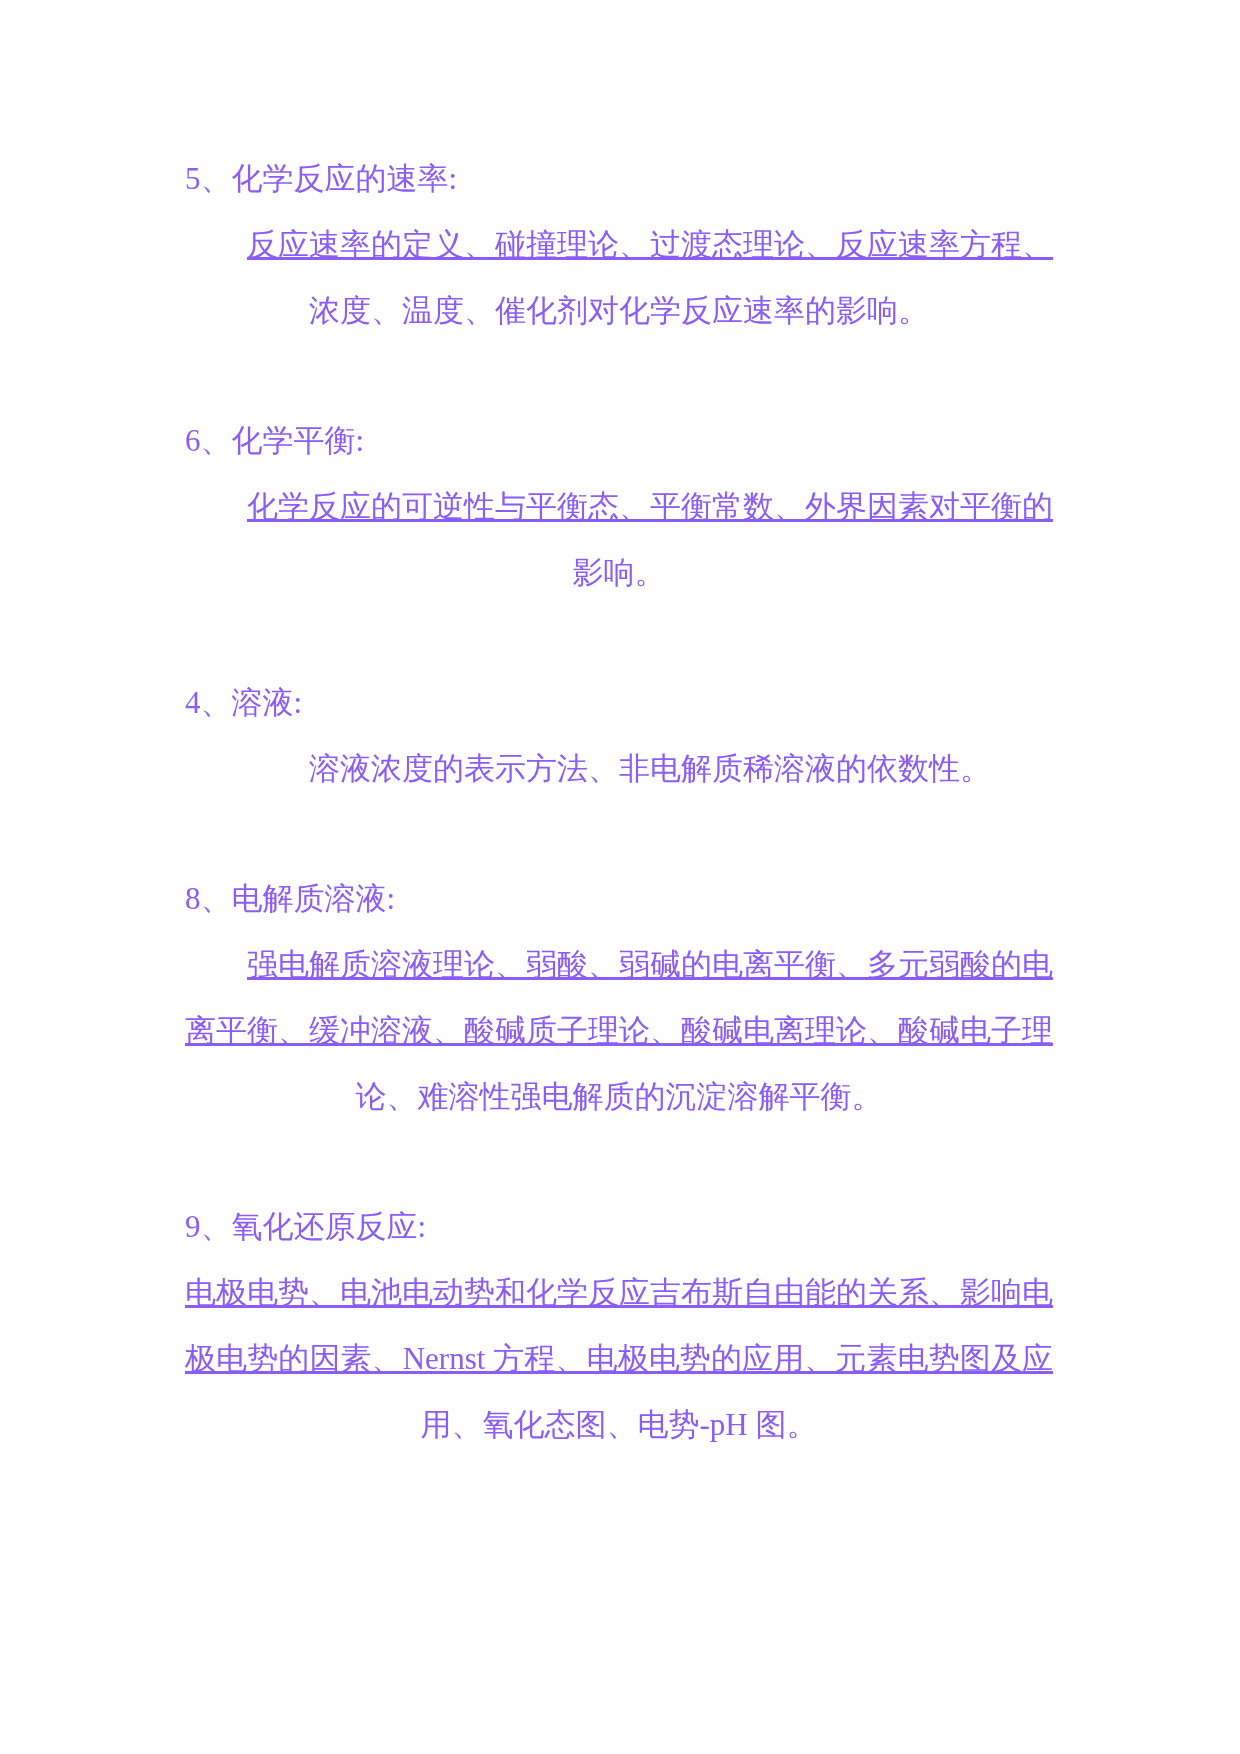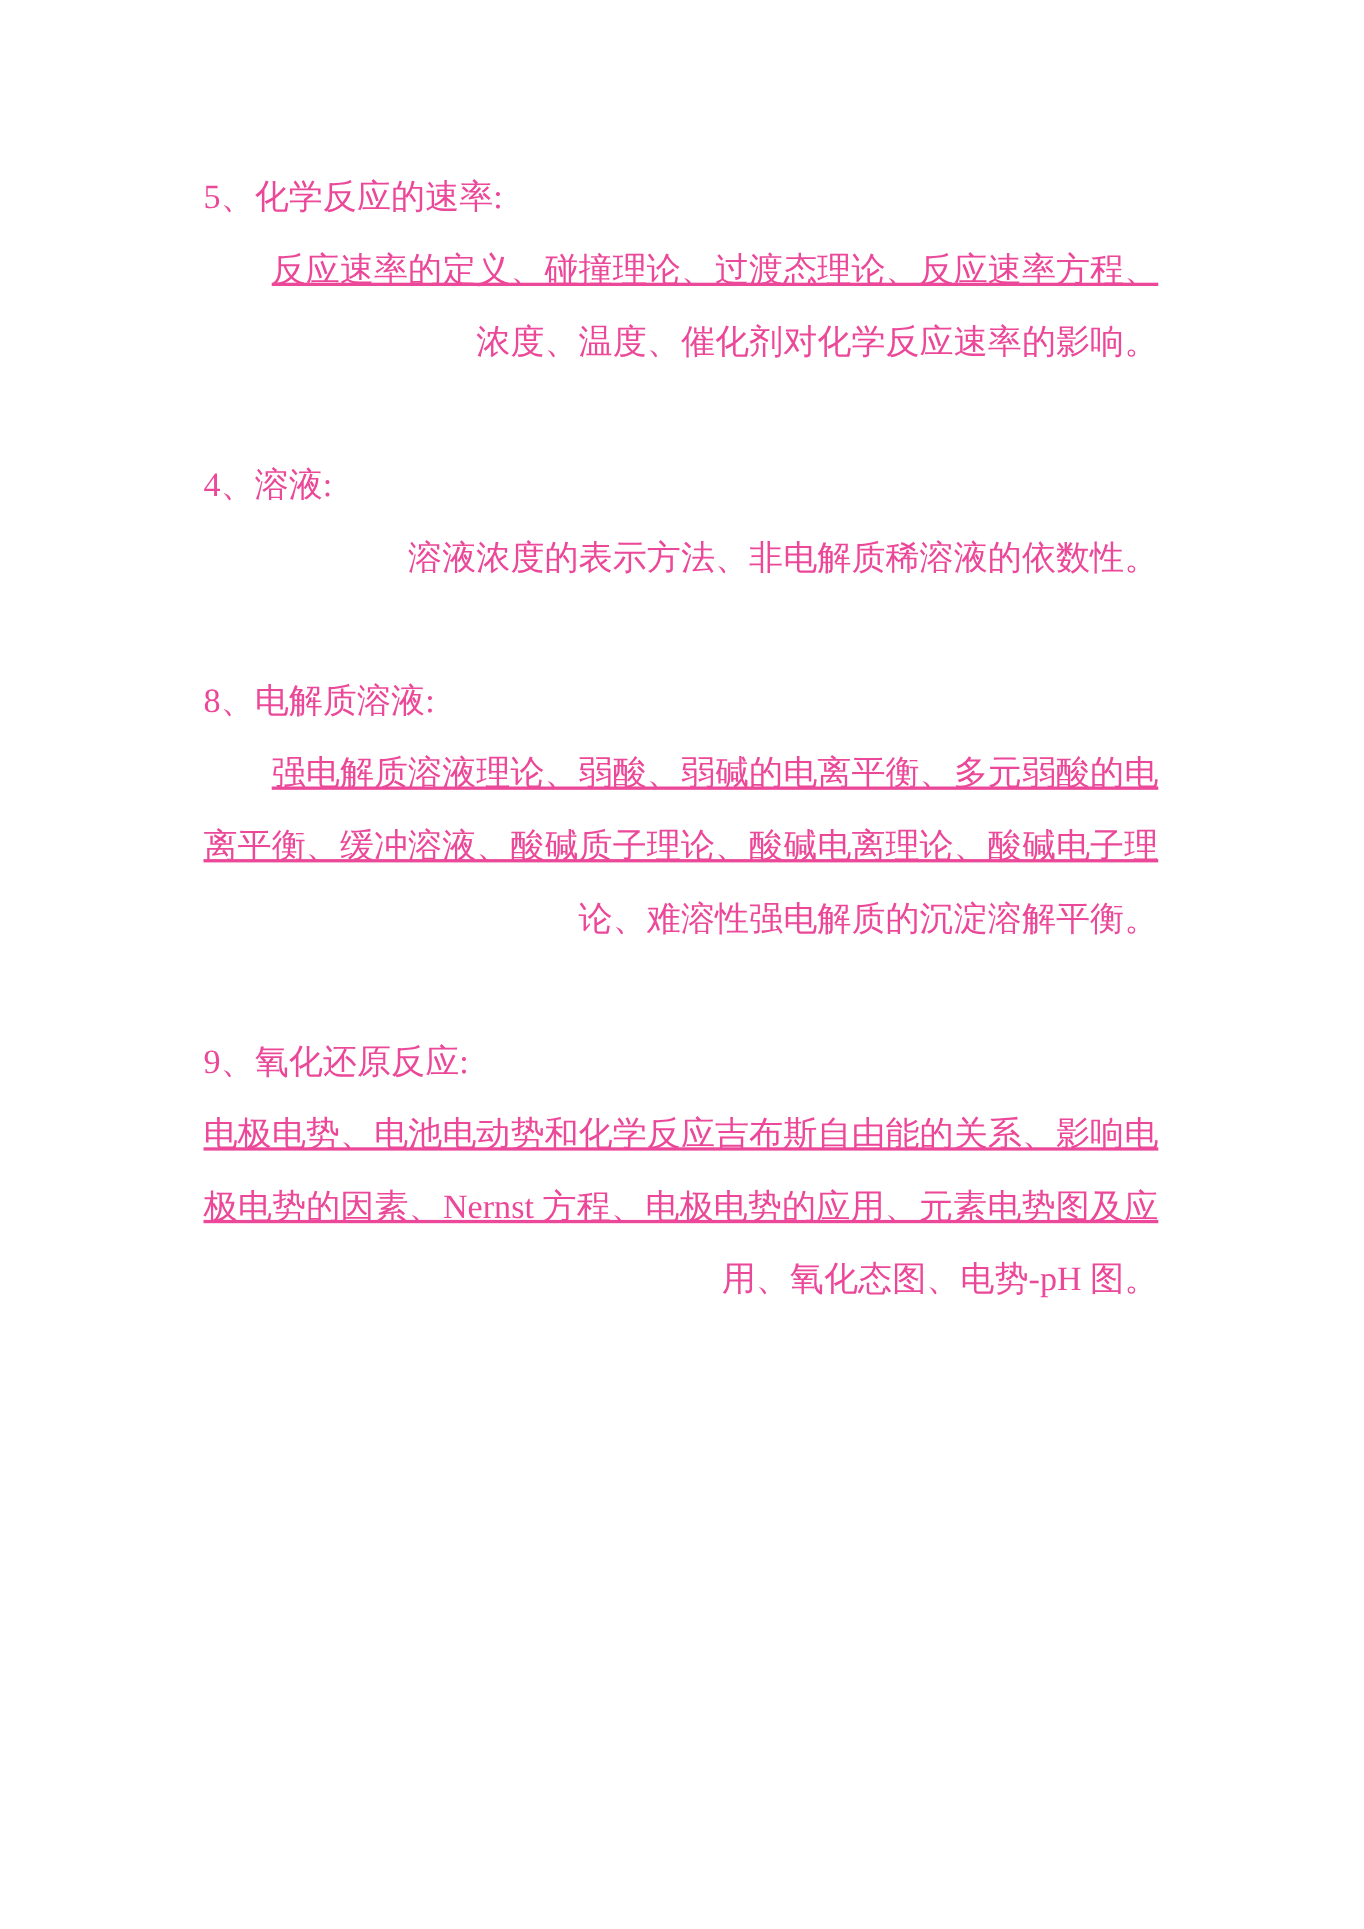--- a/index.html
+++ b/index.html
@@ -7,21 +7,21 @@
     padding: 0;
     background: #ffffff;
   }
   .page {
     position: relative;
     width: 1240px;
     height: 1754px;
     background: #ffffff;
     overflow: hidden;
     font-family: "Liberation Serif", "DejaVu Serif", serif;
-    color: #ec4899;
+    color: #8b5cf6;
   }
   .content {
     position: absolute;
     top: 146px;
     left: 185px;
     width: 868px;
   }
   .doc-section {
     margin: 0 0 0 0;
   }
@@ -35,21 +35,21 @@
     margin: 0;
     text-align: left;
   }
   .para {
     margin: 0;
   }
   .line {
     font-size: 31px;
     line-height: 66px;
     margin: 0;
-    text-align: right;
+    text-align: center;
   }
   .line.first {
     text-indent: 62px;
   }
   .line.fill {
     text-align: justify;
     text-align-last: justify;
     text-decoration: underline;
   }
 </style>
@@ -60,20 +60,27 @@
   <div class="content">
 
     <div class="doc-section">
       <h2 class="heading">5、化学反应的速率:</h2>
       <div class="para">
         <div class="line first fill">反应速率的定义、碰撞理论、过渡态理论、反应速率方程、</div>
         <div class="line">浓度、温度、催化剂对化学反应速率的影响。</div>
       </div>
     </div>
 
+    <div class="doc-section">
+      <h2 class="heading">6、化学平衡:</h2>
+      <div class="para">
+        <div class="line first fill">化学反应的可逆性与平衡态、平衡常数、外界因素对平衡的</div>
+        <div class="line">影响。</div>
+      </div>
+    </div>
 
     <div class="doc-section">
       <h2 class="heading">4、溶液:</h2>
       <div class="para">
         <div class="line first">溶液浓度的表示方法、非电解质稀溶液的依数性。</div>
       </div>
     </div>
 
     <div class="doc-section">
       <h2 class="heading">8、电解质溶液:</h2>

